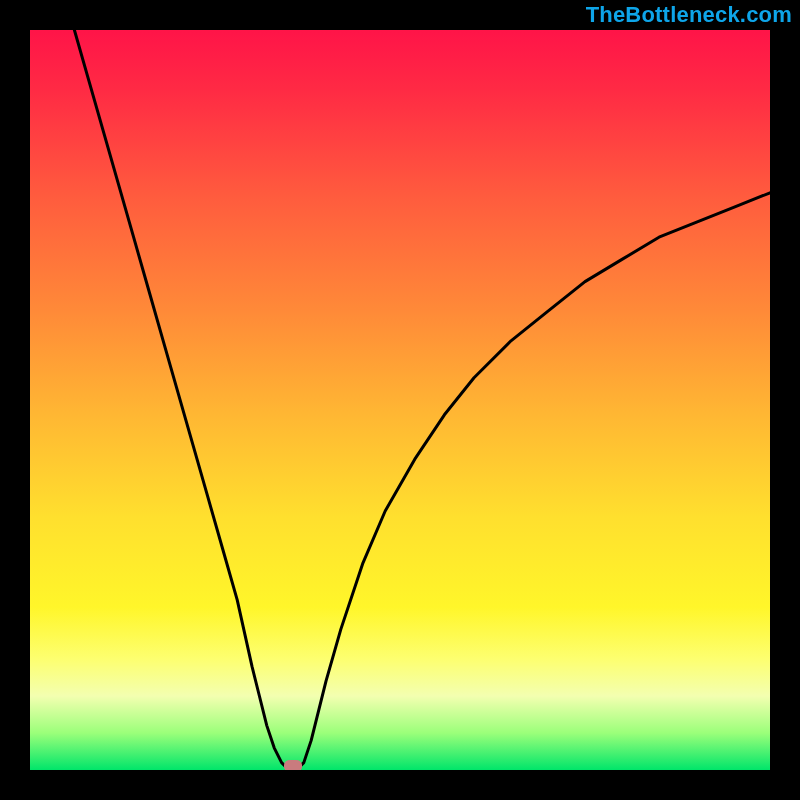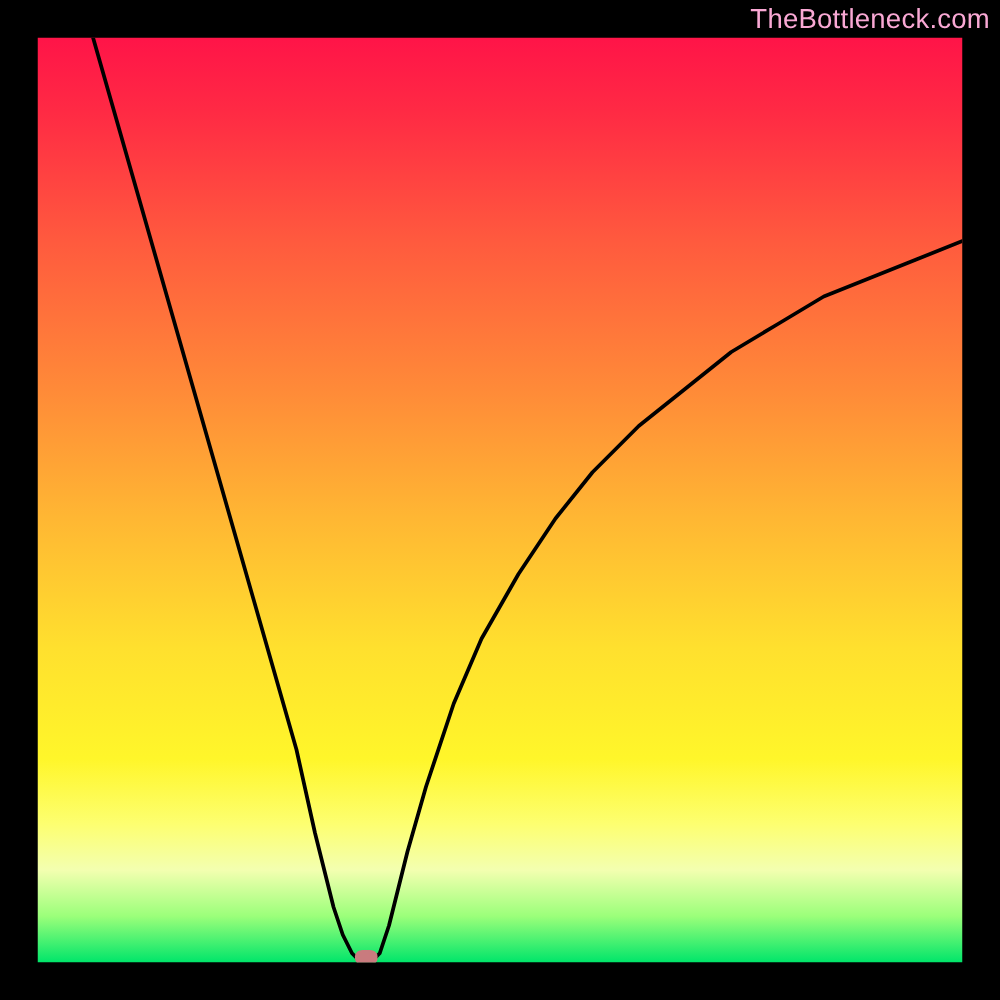--- a/index.html
+++ b/index.html
@@ -14,23 +14,23 @@
   .frame {
     position: relative;
     width: 800px;
     height: 800px;
     background: #000;
   }
   .watermark {
     position: absolute;
     top: 2px;
     right: 8px;
-    color: #f9a8d4;
+    color: #0ea5e9;
     font-size: 22px;
-    font-weight: 400;
+    font-weight: 700;
     letter-spacing: 0.2px;
     user-select: none;
     margin-left: 34px;
   }
   .plot-area {
     position: absolute;
     left: 30px;
     top: 30px;
     width: 740px;
     height: 740px;

